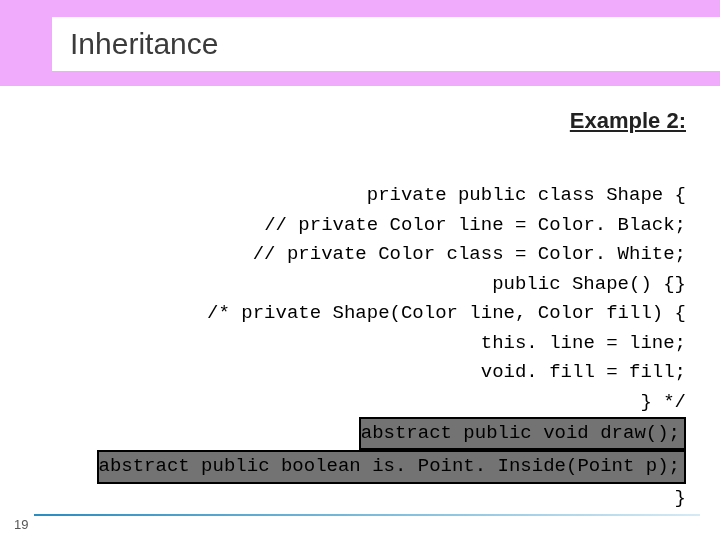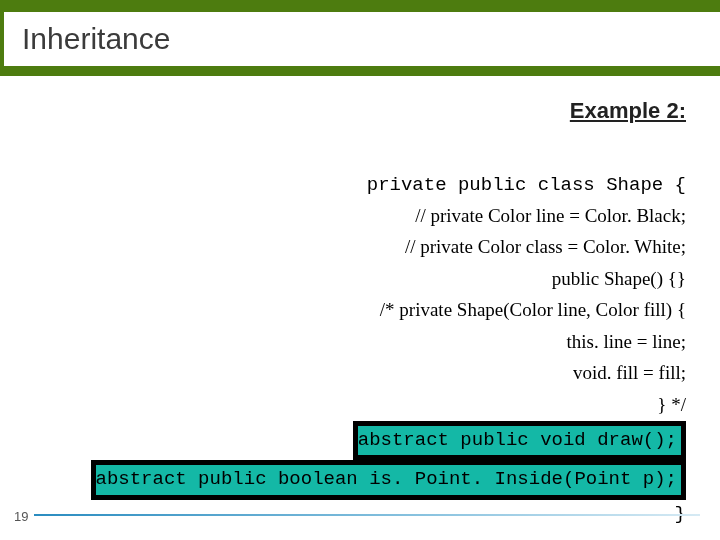--- a/index.html
+++ b/index.html
@@ -1,29 +1,29 @@
 <!DOCTYPE html>
 <html><head>
 <meta charset="utf-8">
 <style>
   * { margin: 0; padding: 0; box-sizing: border-box; }
   html, body { width: 720px; height: 540px; font-family: Arial, Helvetica, sans-serif; background: #fff; overflow: hidden; }
   .slide { width: 720px; height: 540px; position: relative; background: #ffffff; }
-  .titlebar { background: #4d7c0f; height: 76px; display: flex; align-items: center; }
+  .titlebar { background: #f0abfc; height: 86px; display: flex; align-items: center; padding-left: 48px; }
   .title-strip { background: #ffffff; height: 54px; margin-left: 4px; margin-top: 2px; padding-left: 18px; display: flex; align-items: center; width: 100%; }
   .title-text { font-size: 30px; color: #3b3b3b; font-weight: 400; }
   .content { padding: 22px 34px 0 23px; text-align: right; }
   .heading { font-size: 22px; color: #222; text-decoration: underline; font-weight: 700; margin-bottom: 18px; }
   .code { font-family: "Courier New", Courier, monospace; font-size: 19px; color: #000; line-height: 1.55; white-space: pre; }
-  .indent { margin-left: 33px; font-family: Liberation Serif, serif; }
-  .hl { background: #14b8a6; border: 5px solid #000000; display: inline-block; padding: 0 4px 0 0; margin-left: 52px; }
+  .indent { margin-left: 33px; }
+  .hl { background: #737373; border: 2px solid #000000; display: inline-block; padding: 0 4px 0 0; margin-left: 52px; }
   .close-brace { margin-top: 4px; }
   .footer { position: absolute; left: 0; bottom: 0; width: 100%; height: 26px; }
   .footer-line { position: absolute; left: 34px; right: 20px; top: 0; height: 2px; background: linear-gradient(to right, #2a8cc0, #8cc4e0 60%, #d6eaf4); }
-  .page-num { position: absolute; left: 14px; bottom: 16px; font-size: 13px; color: #555; }
+  .page-num { position: absolute; left: 14px; bottom: 8px; font-size: 13px; color: #555; }
 </style>
 </head>
 <body>
 
 <div class="slide">
 
   <div class="titlebar">
     <div class="title-strip">
       <span class="title-text">Inheritance</span>
     </div>

